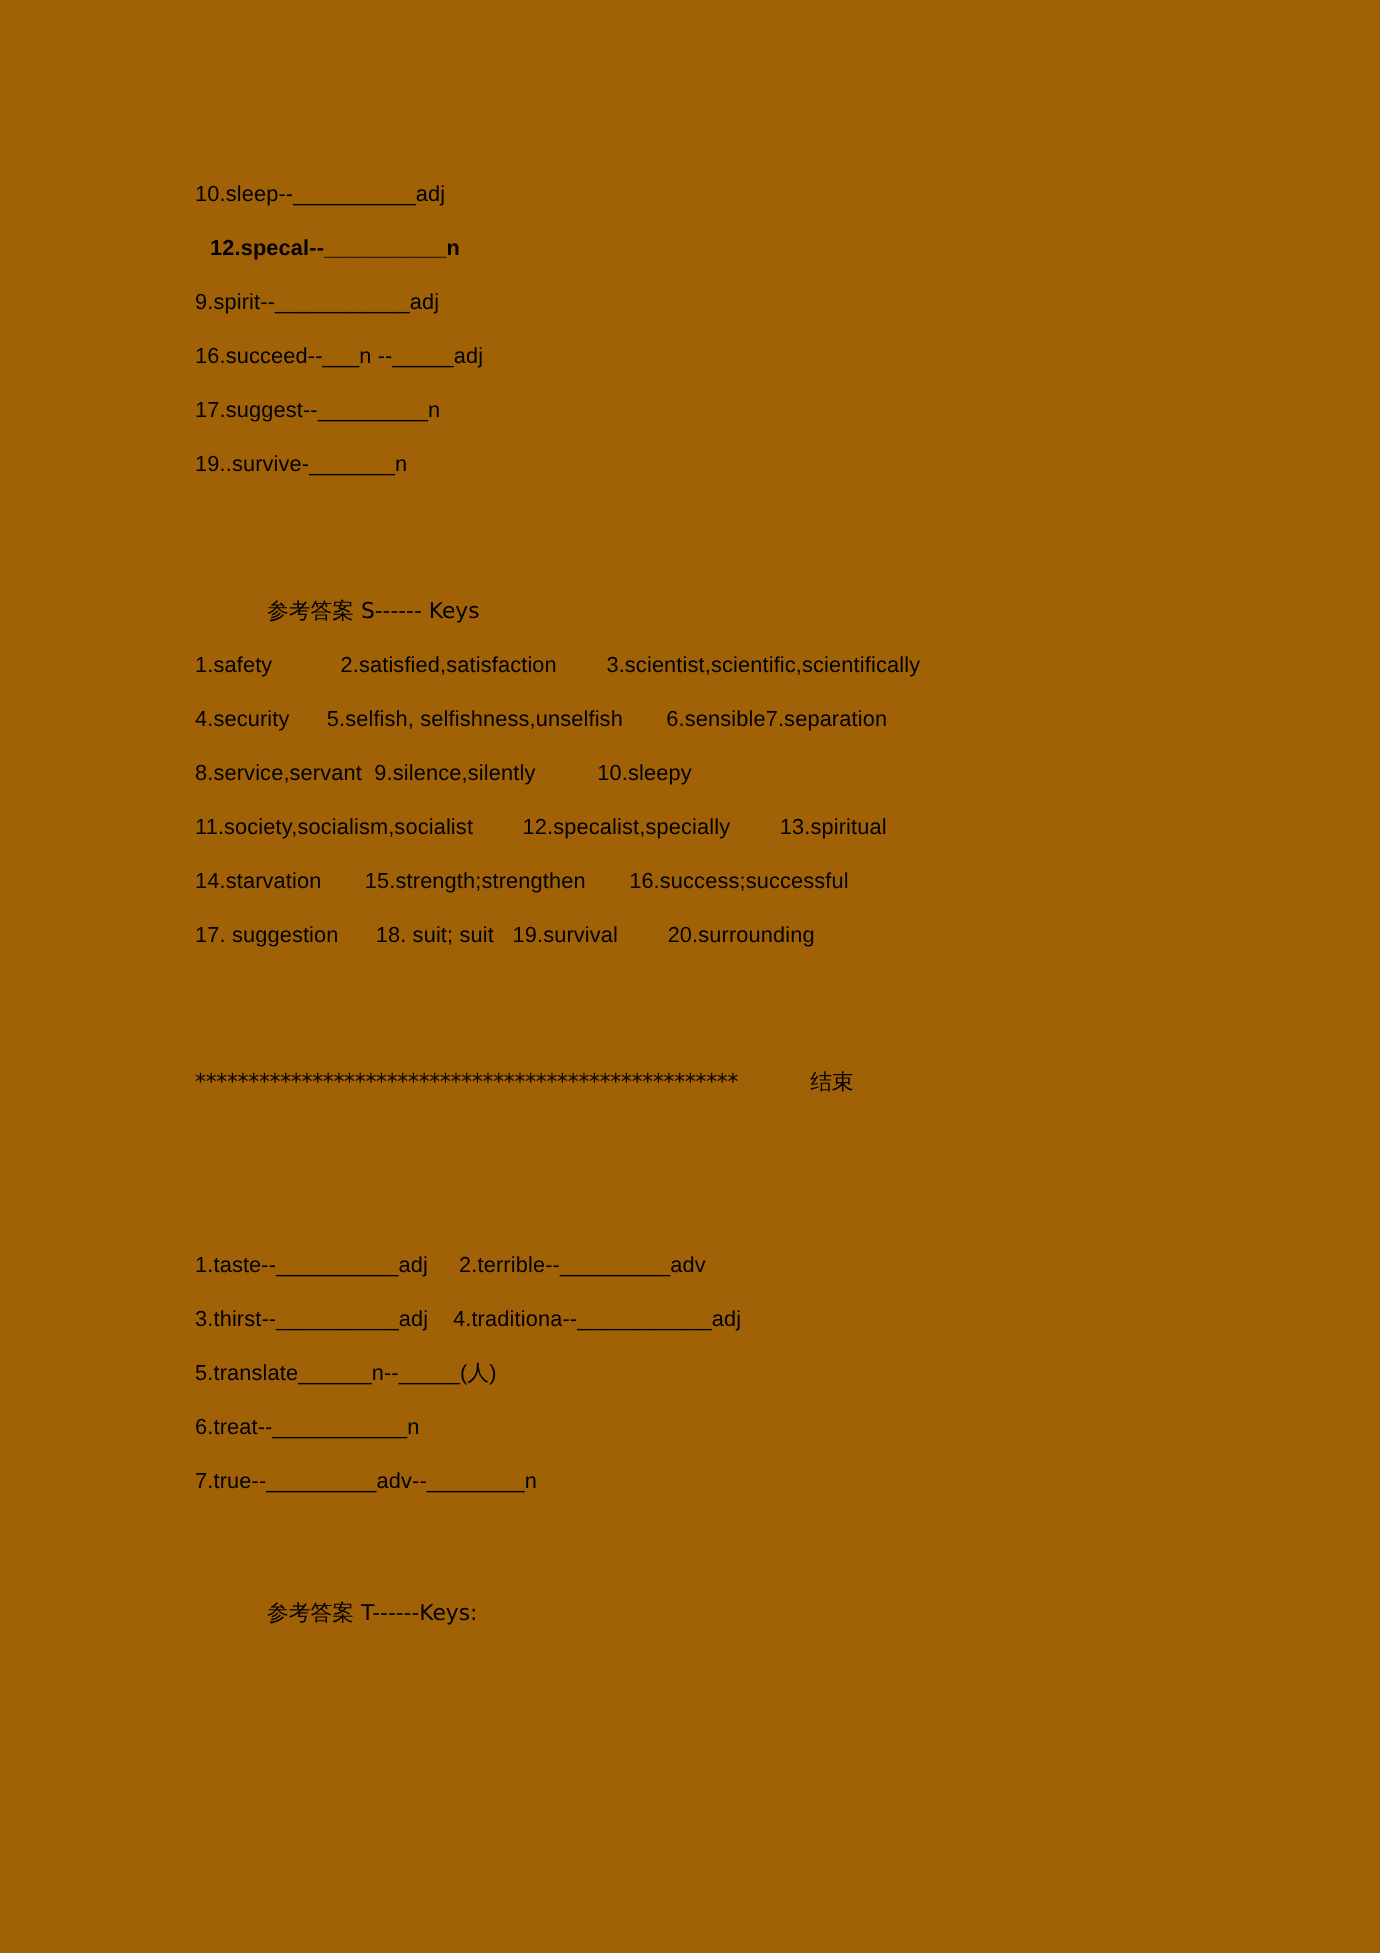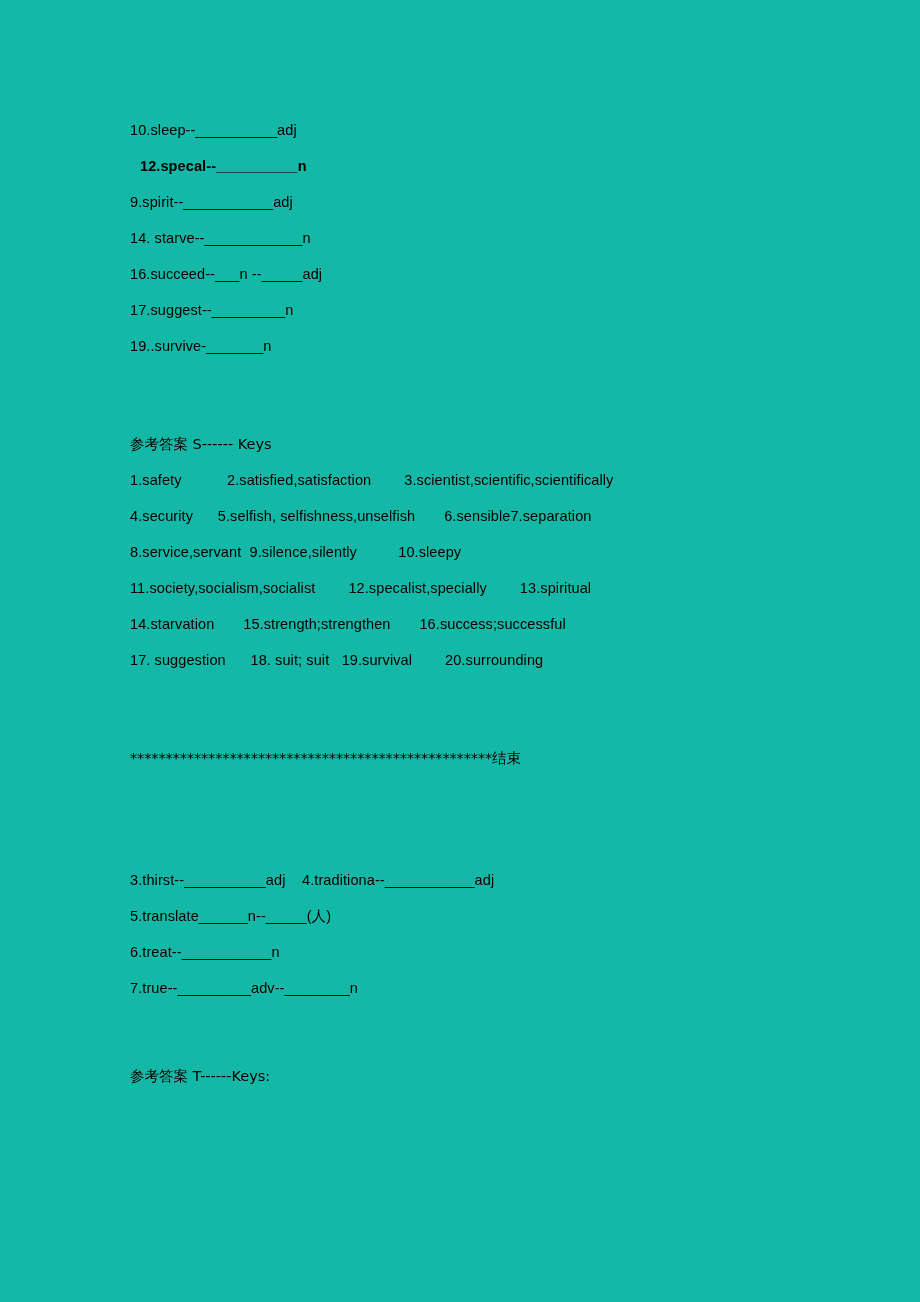--- a/index.html
+++ b/index.html
@@ -14,21 +14,21 @@
     font-family: "Liberation Sans", "DejaVu Sans", sans-serif;
     color: #000000;
     -webkit-font-smoothing: antialiased;
   }
   .page {
     position: absolute;
     left: 0;
     top: 0;
     width: 920px;
     height: 1302px;
-    background: #14b8a6;
+    background: #a16207;
     overflow: hidden;
   }
   .content {
     position: absolute;
     left: 130px;
     top: 112px;
     width: 740px;
   }
   .line {
     font-size: 14.5px;
@@ -39,20 +39,21 @@
   }
   .line.indent {
     padding-left: 10px;
     font-weight: bold;
   }
   .spacer-lg { height: 52px; }
   .spacer-xl { height: 62px; }
   .spacer-xxl { height: 86px; }
   .cjk {
     font-family: "DejaVu Sans", "Liberation Sans", sans-serif;
+    margin-left: 48px;
   }
   .divider {
     font-size: 14.5px;
     line-height: 36px;
     height: 36px;
     white-space: pre;
     font-family: "DejaVu Sans", sans-serif;
     letter-spacing: -0.15px;
   }
   .divider .stars {
@@ -67,21 +68,20 @@
 </style>
 </head>
 <body>
 
 <div class="page">
   <div class="content">
 
     <div class="line">10.sleep--__________adj</div>
     <div class="line indent">12.specal--__________n</div>
     <div class="line">9.spirit--___________adj</div>
-    <div class="line">14. starve--____________n</div>
     <div class="line">16.succeed--___n --_____adj</div>
     <div class="line">17.suggest--_________n</div>
     <div class="line">19..survive-_______n</div>
 
     <div class="spacer-xl"></div>
 
     <div class="keys-head cjk">参考答案 S------ Keys</div>
 
     <div class="line">1.safety           2.satisfied,satisfaction        3.scientist,scientific,scientifically</div>
     <div class="line">4.security      5.selfish, selfishness,unselfish       6.sensible7.separation</div>
@@ -89,20 +89,21 @@
     <div class="line">11.society,socialism,socialist        12.specalist,specially        13.spiritual</div>
     <div class="line">14.starvation       15.strength;strengthen       16.success;successful</div>
     <div class="line">17. suggestion      18. suit; suit   19.survival        20.surrounding</div>
 
     <div class="spacer-xl"></div>
 
     <div class="divider"><span class="stars">***************************************************</span><span class="cjk">结束</span></div>
 
     <div class="spacer-xxl"></div>
 
+    <div class="line">1.taste--__________adj     2.terrible--_________adv</div>
     <div class="line">3.thirst--__________adj    4.traditiona--___________adj</div>
     <div class="line">5.translate______n--_____(人)</div>
     <div class="line">6.treat--___________n</div>
     <div class="line">7.true--_________adv--________n</div>
 
     <div class="spacer-lg"></div>
 
     <div class="keys-head cjk">参考答案 T------Keys:</div>
 
   </div>

